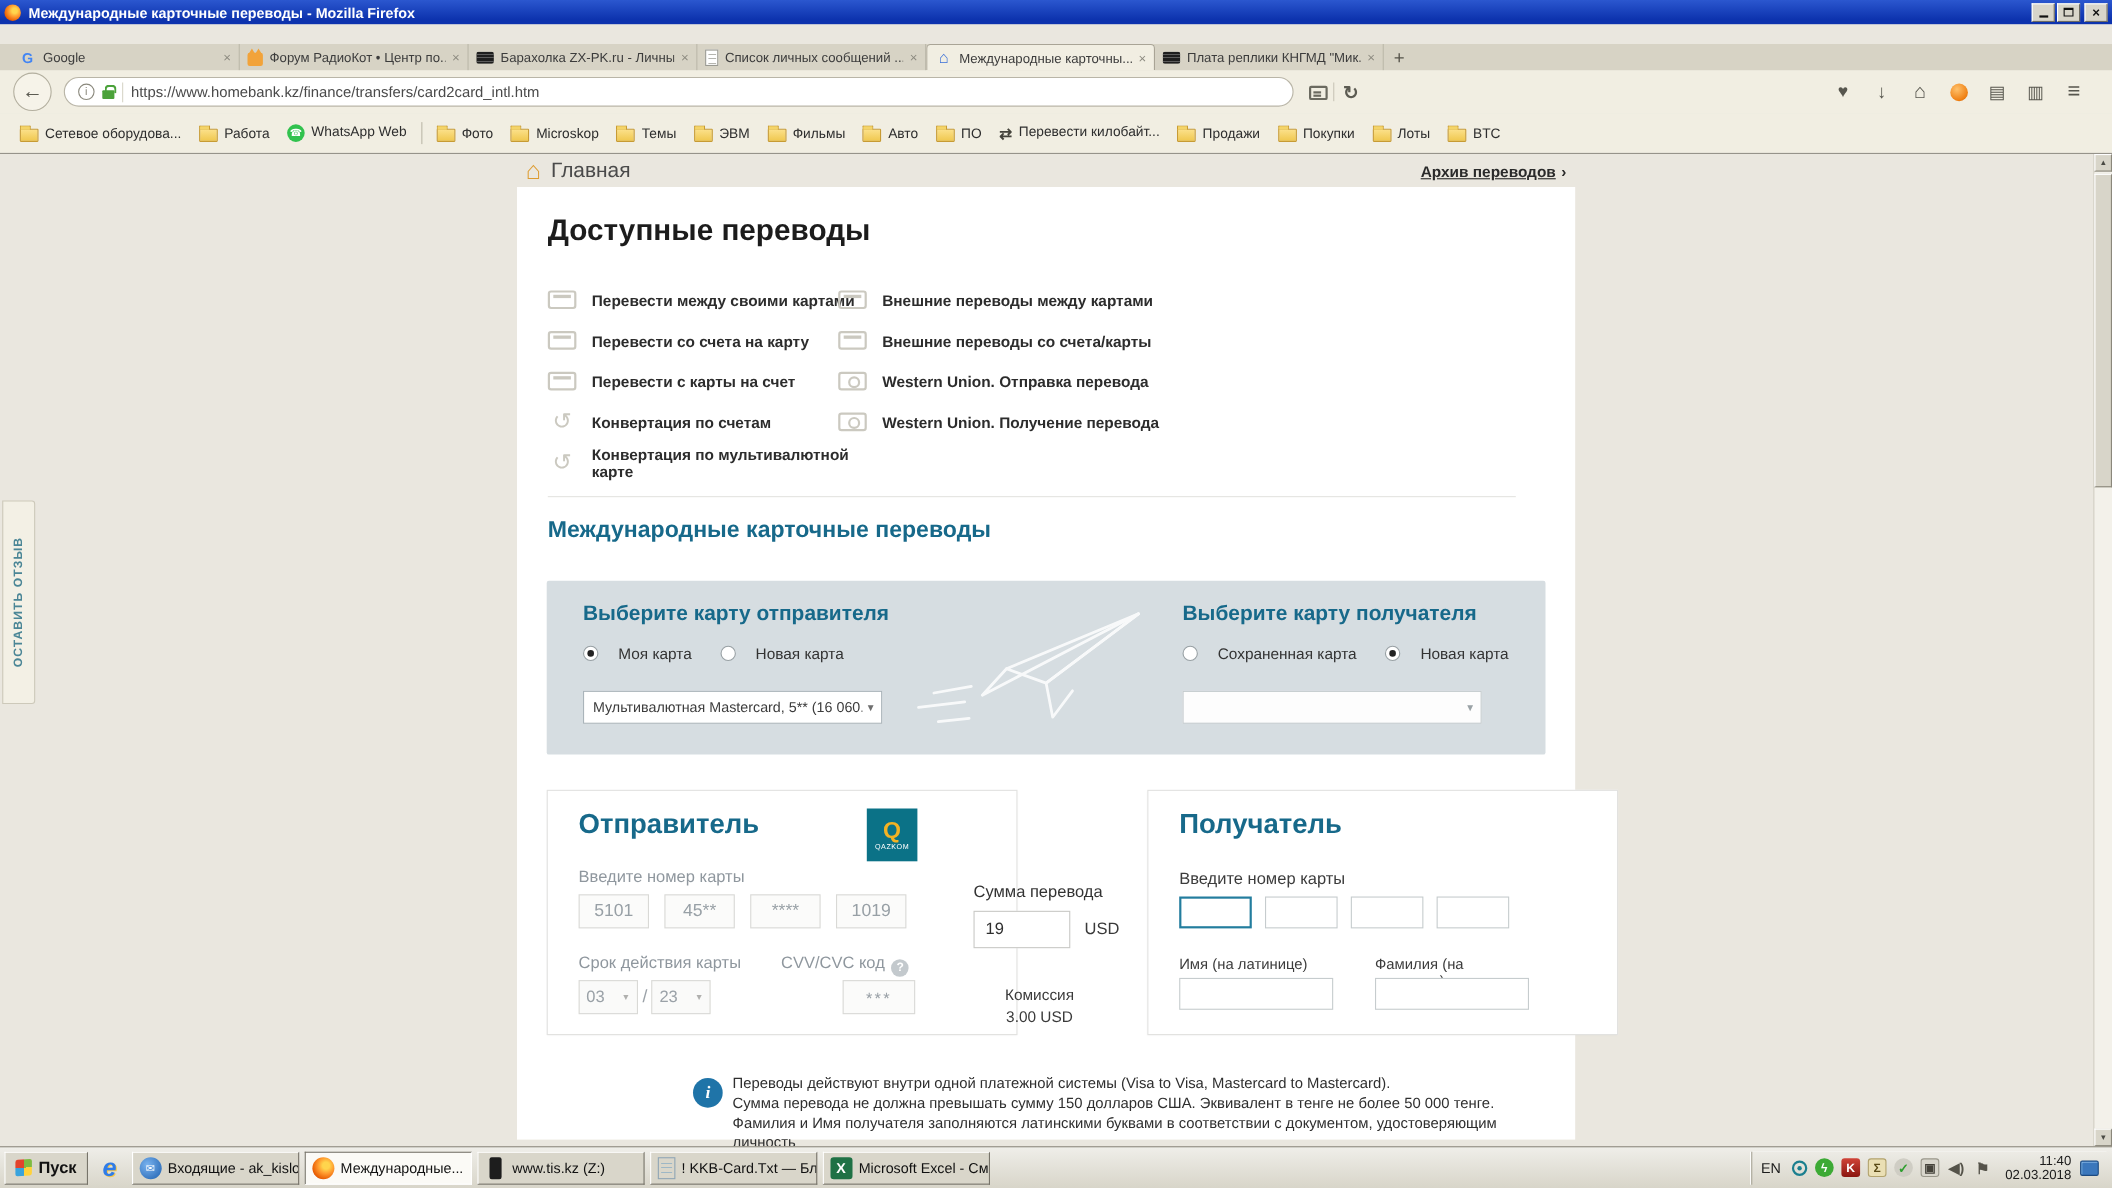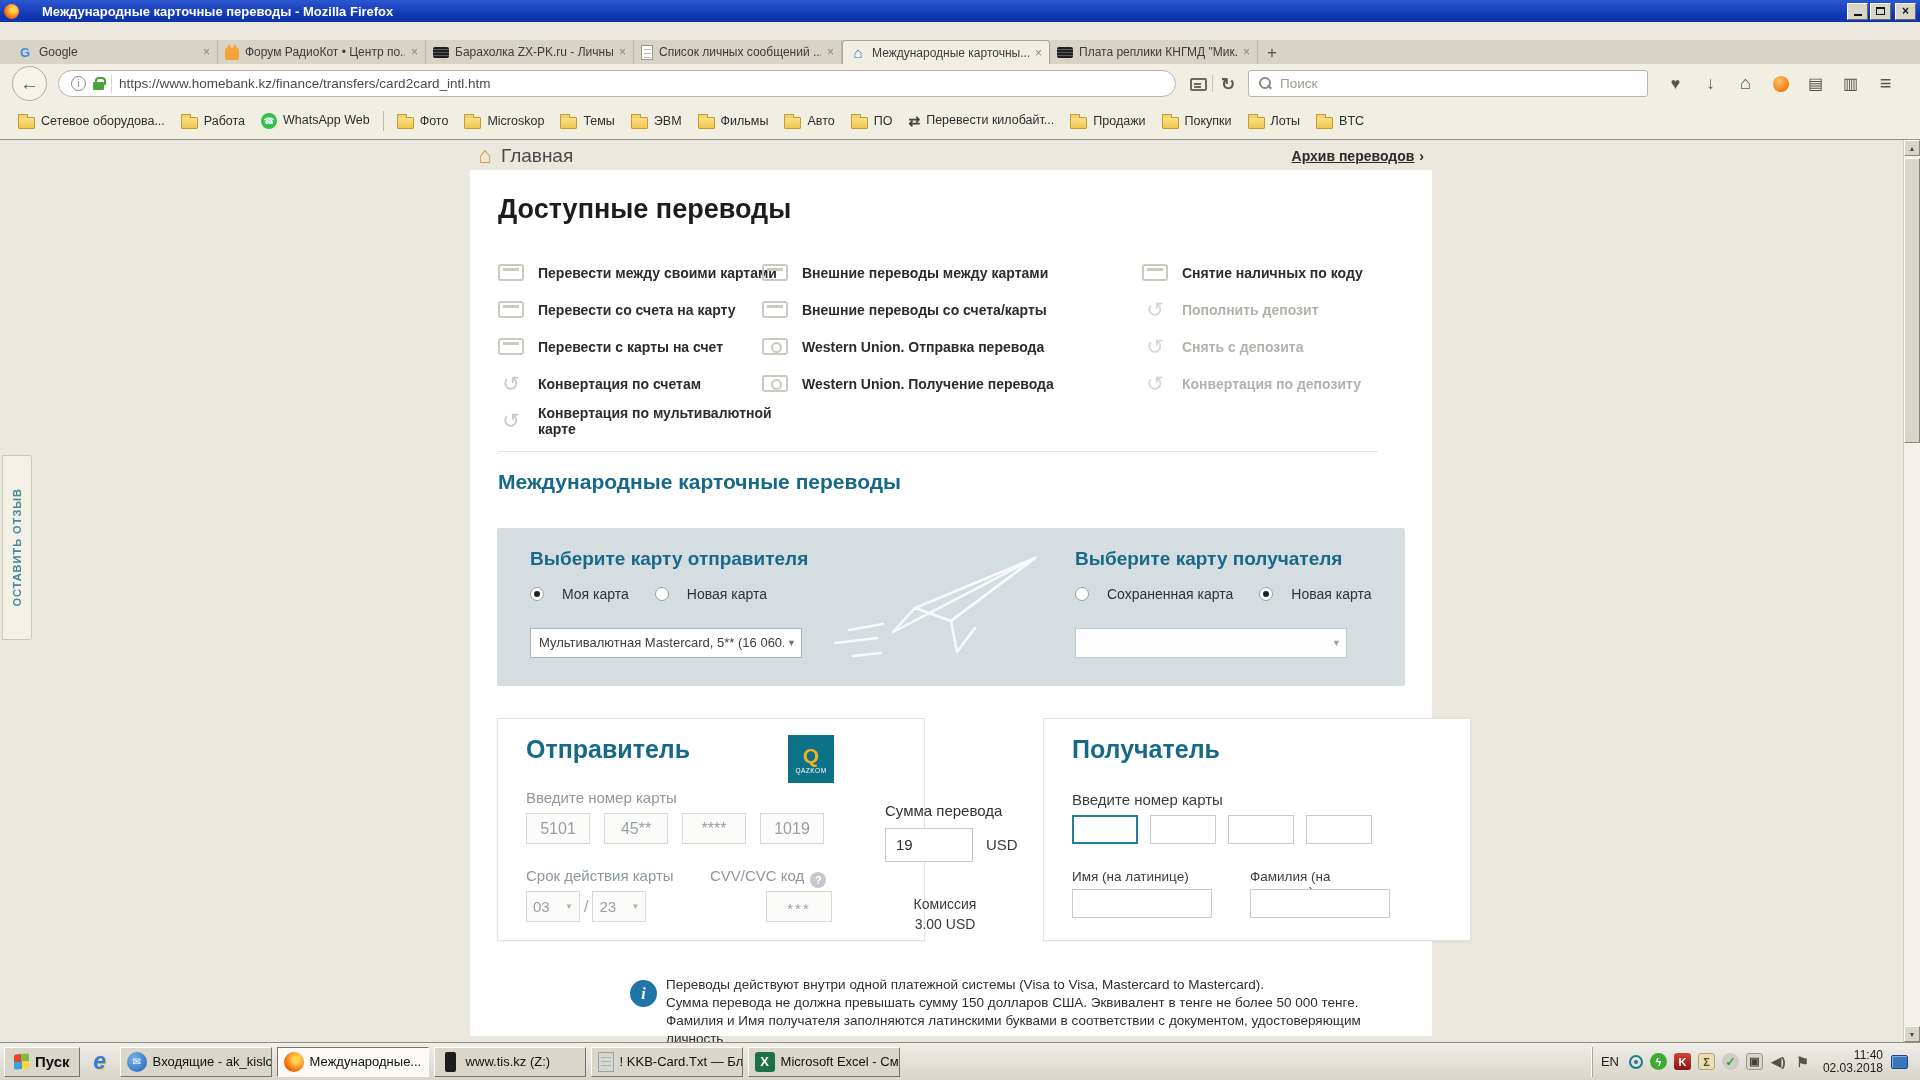--- a/index.html
+++ b/index.html
@@ -2,21 +2,21 @@
 <html><head>
 <meta charset="utf-8">
 <style>
   *{box-sizing:border-box;margin:0;padding:0}
   html,body{width:1920px;height:1080px;overflow:hidden;background:#444}
   .screen{position:relative;width:1920px;height:1080px;font-family:"Liberation Sans",sans-serif;background:#eae7df;overflow:hidden}
 
   
   .titlebar{position:absolute;left:0;top:0;width:1920px;height:22px;background:linear-gradient(180deg,#2b57cf 0%,#0d33ae 80%);display:flex;align-items:center;padding:0 4px;color:#fff}
   .ffico{width:15px;height:15px;border-radius:50%;background:radial-gradient(circle at 62% 38%,#ffd54d 0 18%,#ff9a2e 42%,#e85d04 72%,#7d2a0c 100%);flex:none}
-  .wtitle{font-size:13px;font-weight:bold;margin-left:23px;flex:1;white-space:nowrap}
+  .wtitle{font-size:13px;font-weight:bold;margin-left:7px;flex:1;white-space:nowrap}
   .winbtns{display:flex;gap:2px}
   .wbtn{width:21px;height:17px;background:#d8d5ca;border:1px solid;border-color:#ffffff #6d6a60 #6d6a60 #ffffff;display:flex;align-items:center;justify-content:center;color:#111;font-size:10px;line-height:1}
   .wbtn .mini{width:8px;height:2px;background:#111;margin-top:8px}
   .wbtn .maxi{width:9px;height:8px;border:1px solid #111;border-top-width:2px}
   .wbtn.close{margin-left:2px;font-size:12px;font-weight:bold}
 
   
   .menubar{position:absolute;left:0;top:22px;width:1920px;height:18px;background:#ece9dc;display:flex;align-items:center;padding-left:4px;font-size:13px;color:#1c1c1c}
   .menu-item{display:inline-block;padding:0 9px}
   .menu-item::first-letter{text-decoration:underline}
@@ -265,24 +265,20 @@
       <span class="iico"></span>
       <span class="lock"></span>
       <span class="urldiv"></span>
       <span class="urltext">https://www.homebank.kz/finance/transfers/card2card_intl.htm</span>
     </div>
     <div class="toolbtn" style="left:1184px">
         <span class="reader"></span>
       </div>
     <div class="tooldiv" style="left:1212px"></div>
     <div class="toolbtn reload" style="left:1214px"></div>
-    <div class="searchfield">
-      <span class="mag"></span>
-      <span>Поиск</span>
-    </div>
     <div class="navicons">
       <span class="nico nico-heart"></span>
       <span class="nico nico-downloads"></span>
       <span class="nico nico-home"></span>
       <span class="nico nico-account"></span>
       <span class="nico nico-clipboard"></span>
       <span class="nico nico-sidebar"></span>
       <span class="nico nico-menu"></span>
     </div>
   </div>
@@ -393,38 +389,20 @@
             <span class="xico ico-card"></span>
             <span class="xlabel">Внешние переводы со счета/карты</span>
           </div>
           <div class="xrow normal">
             <span class="xico ico-wu-card"></span>
             <span class="xlabel">Western Union. Отправка перевода</span>
           </div>
           <div class="xrow normal">
             <span class="xico ico-wu-card"></span>
             <span class="xlabel">Western Union. Получение перевода</span>
-          </div>
-        </div>
-      <div class="xcol xcol2" id="xcol2">
-          <div class="xrow normal">
-            <span class="xico ico-card"></span>
-            <span class="xlabel">Снятие наличных по коду</span>
-          </div>
-          <div class="xrow disabled">
-            <span class="xico ico-refresh"></span>
-            <span class="xlabel">Пополнить депозит</span>
-          </div>
-          <div class="xrow disabled">
-            <span class="xico ico-refresh"></span>
-            <span class="xlabel">Снять с депозита</span>
-          </div>
-          <div class="xrow disabled">
-            <span class="xico ico-refresh"></span>
-            <span class="xlabel">Конвертация по депозиту</span>
           </div>
         </div>
       <div class="xdivider"></div>
       <div class="h2">Международные карточные переводы</div>
 
       <div class="graybox">
         <div class="gb-title" style="left:33px">Выберите карту отправителя</div>
         <div class="gb-title" style="left:578px">Выберите карту получателя</div>
         <div class="gb-radios" style="left:33px" id="senderRadios">
             <div class="radio-opt">

